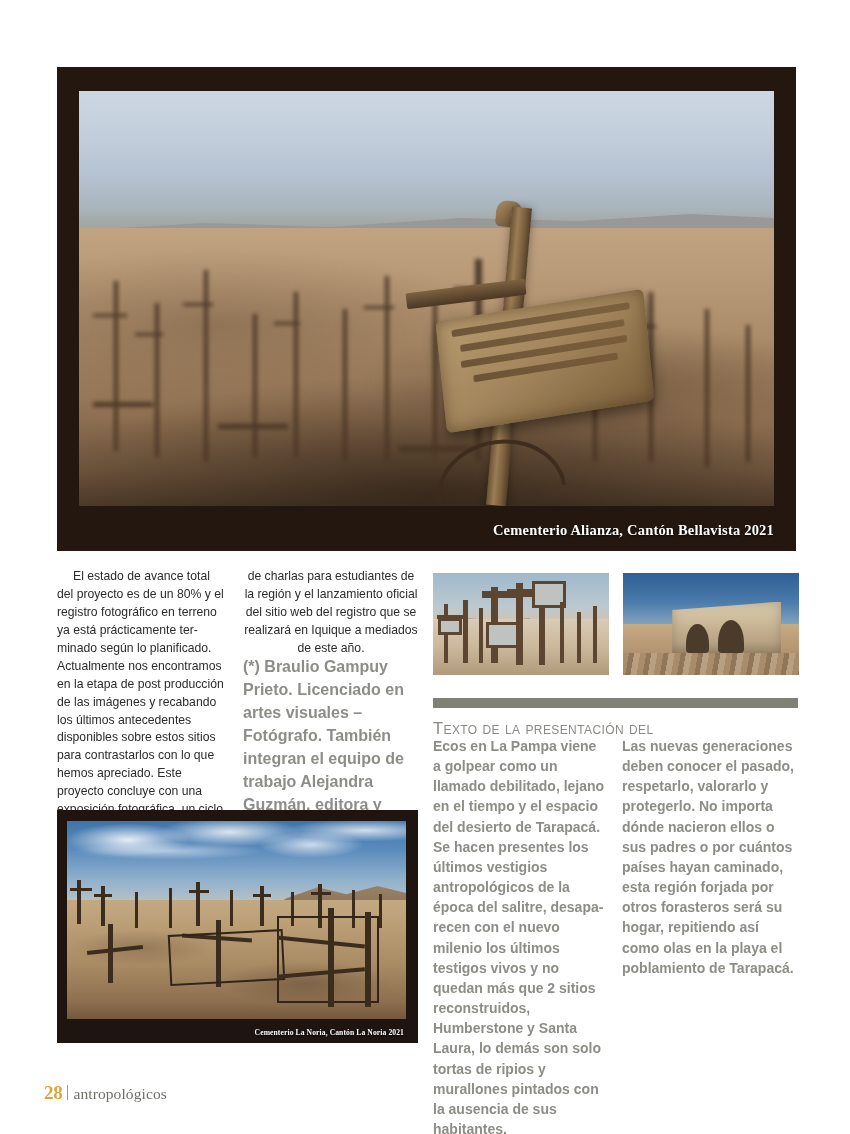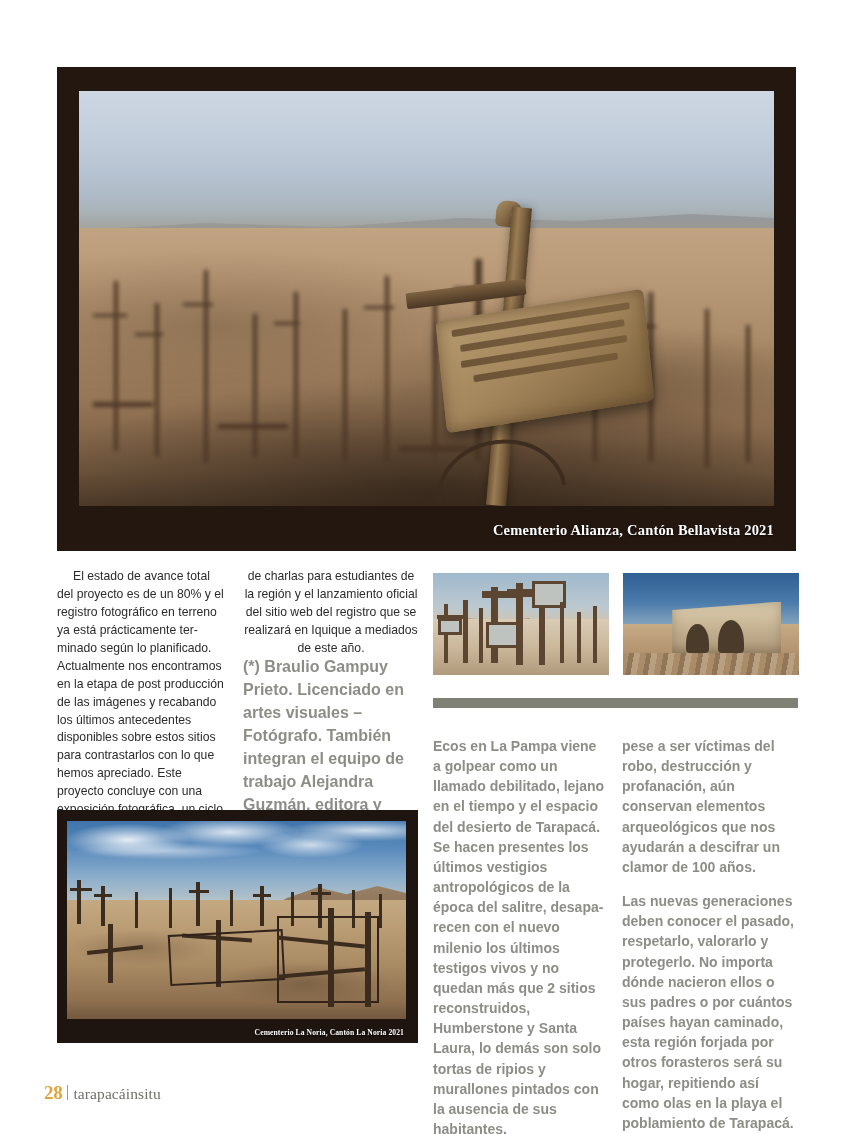--- a/index.html
+++ b/index.html
@@ -460,30 +460,29 @@
     <div class="tr-ground"></div>
     <div class="tr-building"></div>
     <div class="tr-arch" style="left:36%; top:50%; width:13%; height:28%;"></div>
     <div class="tr-arch" style="left:54%; top:46%; width:15%; height:32%;"></div>
     <div class="tr-rubble"></div>
   </figure>
 
   <div class="divider"></div>
 
   <h2 class="section-heading">
-    <br>
+    <span>Texto de la presentación del</span><br>
   </h2>
 
   <div class="webcol webcol-left">
     <p>Ecos en La Pampa viene a golpear como un llamado debilitado, lejano en el tiempo y el espacio del desierto de Tarapacá. Se hacen presentes los últimos vestigios antropológicos de la época del salitre, desapa-recen con el nuevo milenio los últimos testigos vivos y no quedan más que 2 sitios reconstruidos, Humberstone y Santa Laura, lo demás son solo tortas de ripios y murallones pintados con la ausencia de sus habitantes.</p>
     <p>Los últimos ecos del pasado salitrero son los cementerios,</p>
   </div>
 
   <div class="webcol webcol-right">
-    <p>pese a ser víctimas del robo, destrucción y profanación, aún conservan elementos arqueológicos que nos ayudarán a descifrar un clamor de 100 años.</p>
     <p>Las nuevas generaciones deben conocer el pasado, respetarlo, valorarlo y protegerlo. No importa dónde nacieron ellos o sus padres o por cuántos países hayan caminado, esta región forjada por otros forasteros será su hogar, repitiendo así como olas en la playa el poblamiento de Tarapacá.</p>
   </div>
 
   <figure class="bottom-figure">
     <div class="bottom-photo">
       <div class="bp-sky"></div>
       <div class="bp-clouds"></div>
       <div class="bp-mount"></div>
       <div class="bp-ground"></div>
 
@@ -516,16 +515,16 @@
         <div class="bp-cross" style="left:62%; top:60%; width:88px; height:4px; transform:rotate(6deg);"></div>
         <div class="bp-cross" style="left:62%; top:76%; width:88px; height:4px; transform:rotate(-5deg);"></div>
       </div>
     </div>
     <figcaption class="bottom-caption">Cementerio La Noria, Cantón La Noria 2021</figcaption>
   </figure>
 
   <div class="footer">
     <span class="footer-pageno">28</span>
     <span class="footer-rule"></span>
-    <span class="footer-brand">tarapacáinsitu</span>
+    <span class="footer-brand">antropológicos</span>
   </div>
 
 </div>
 
 </body></html>

